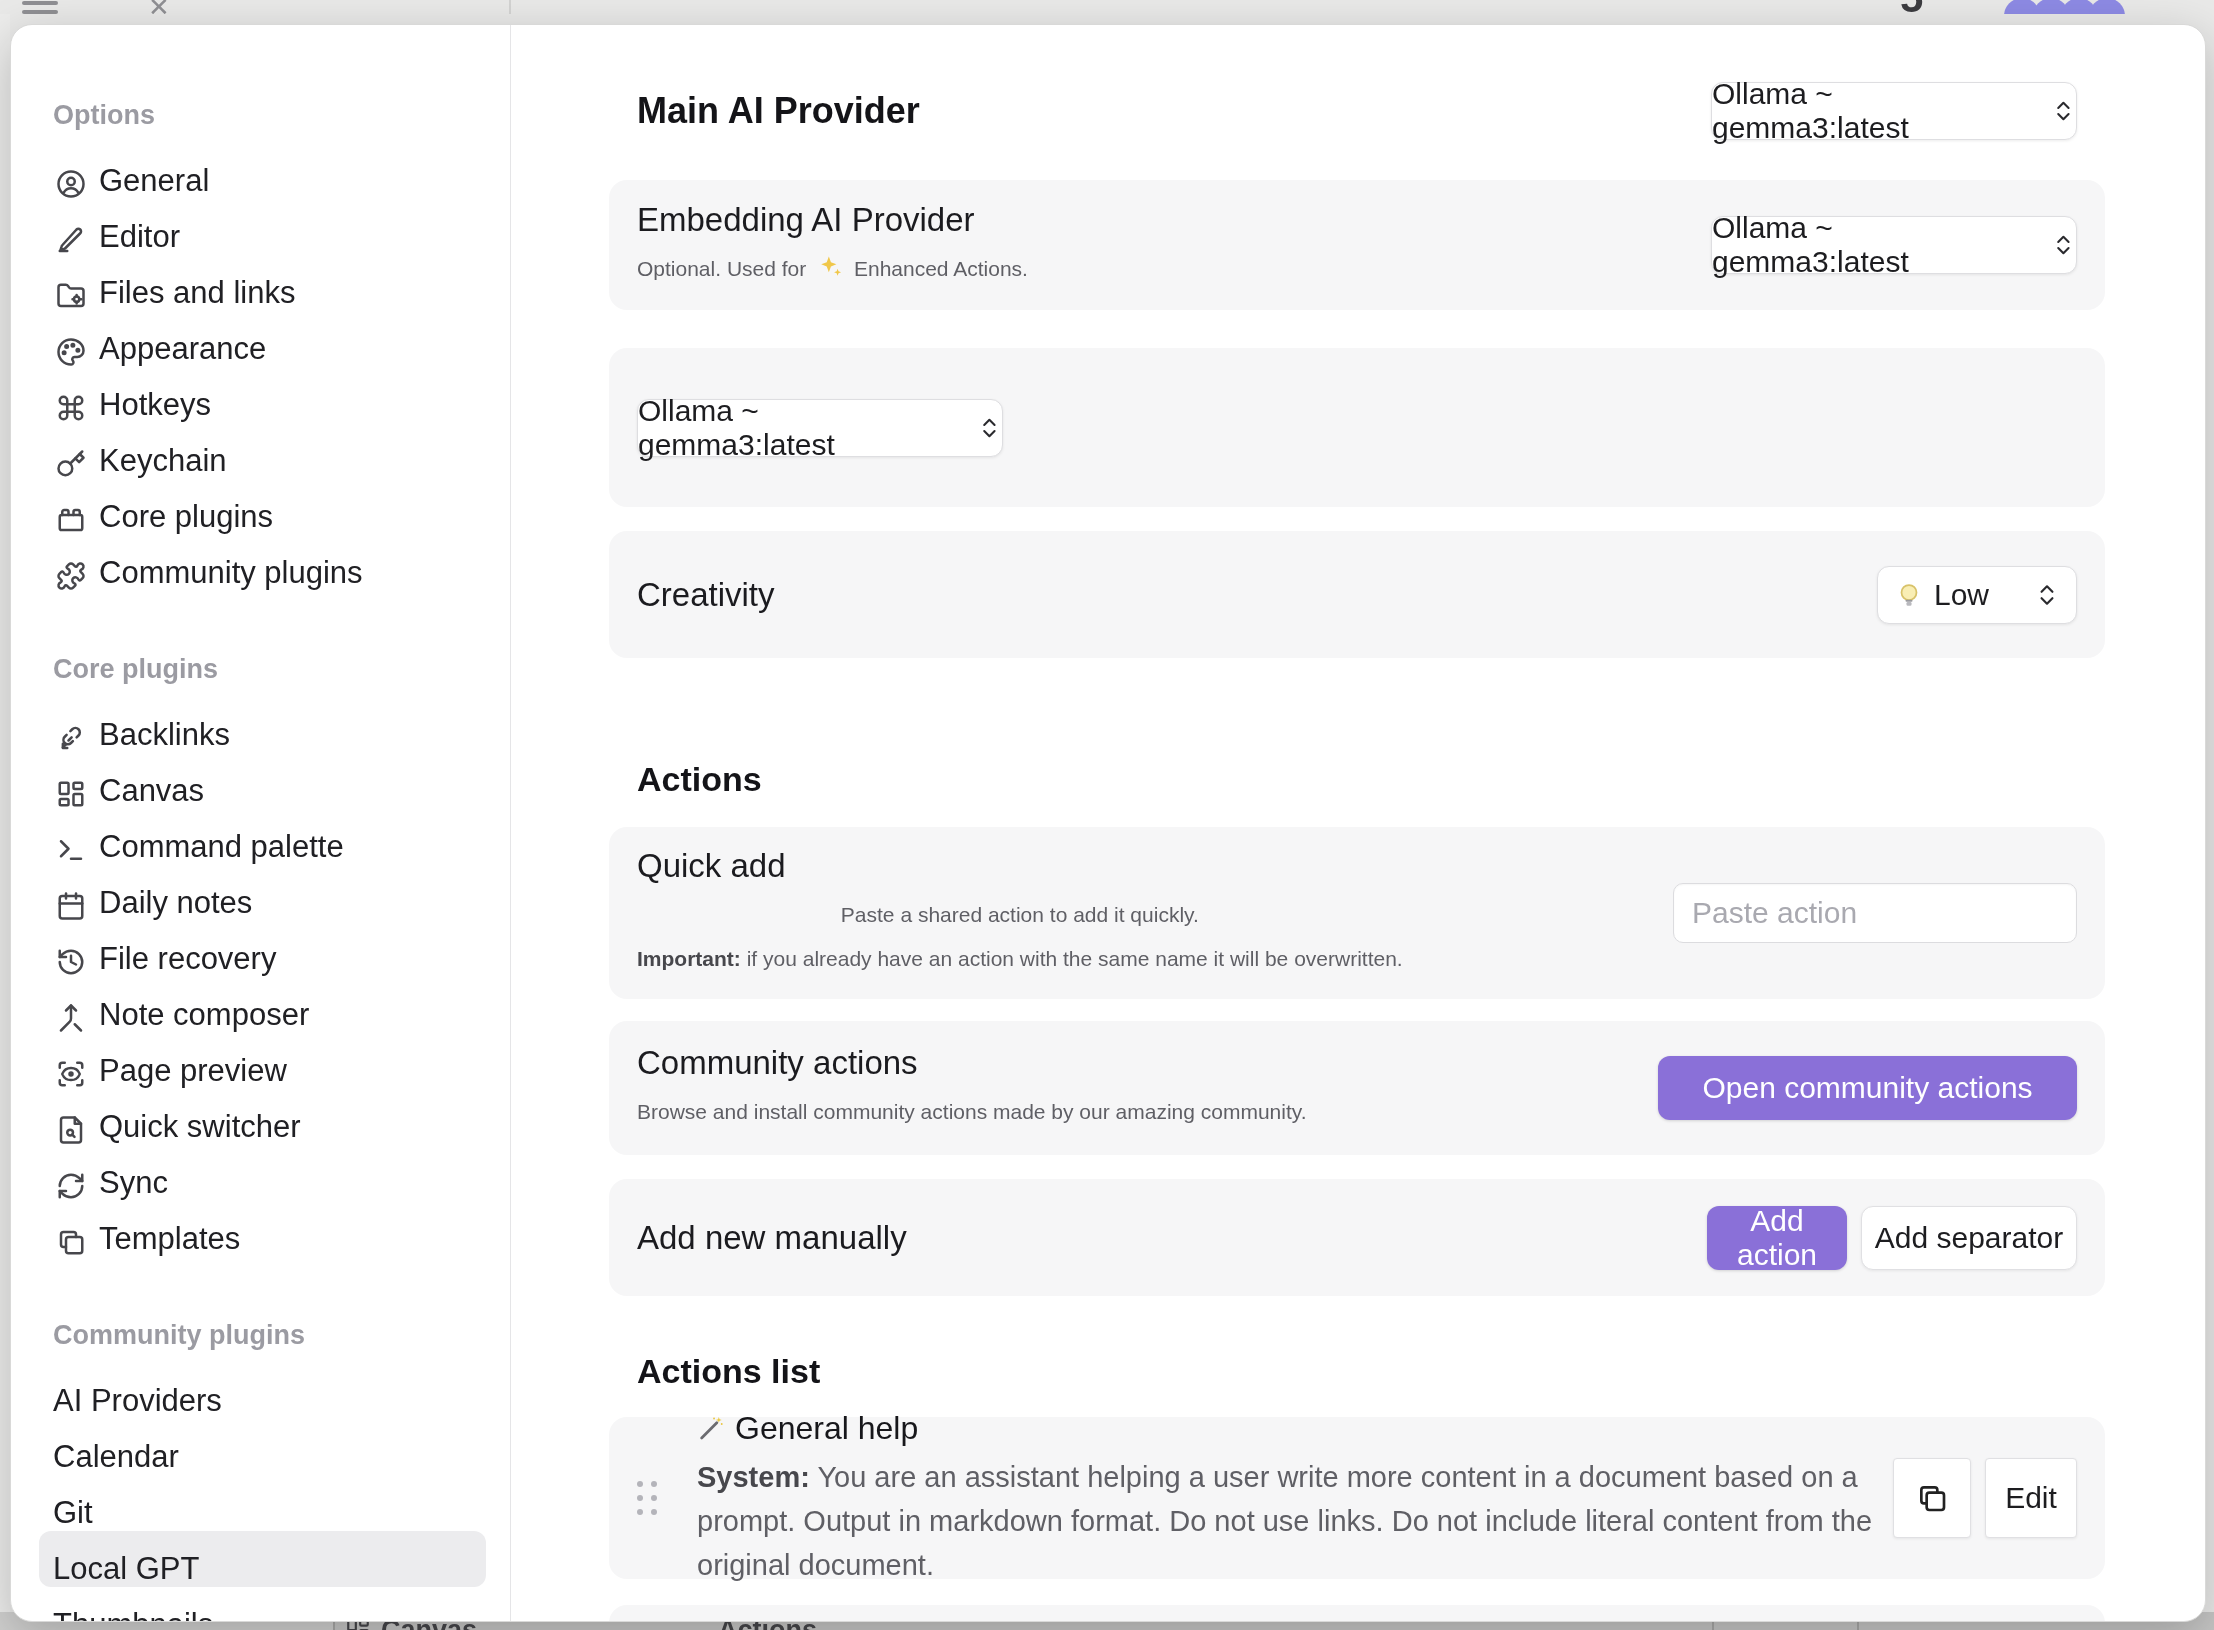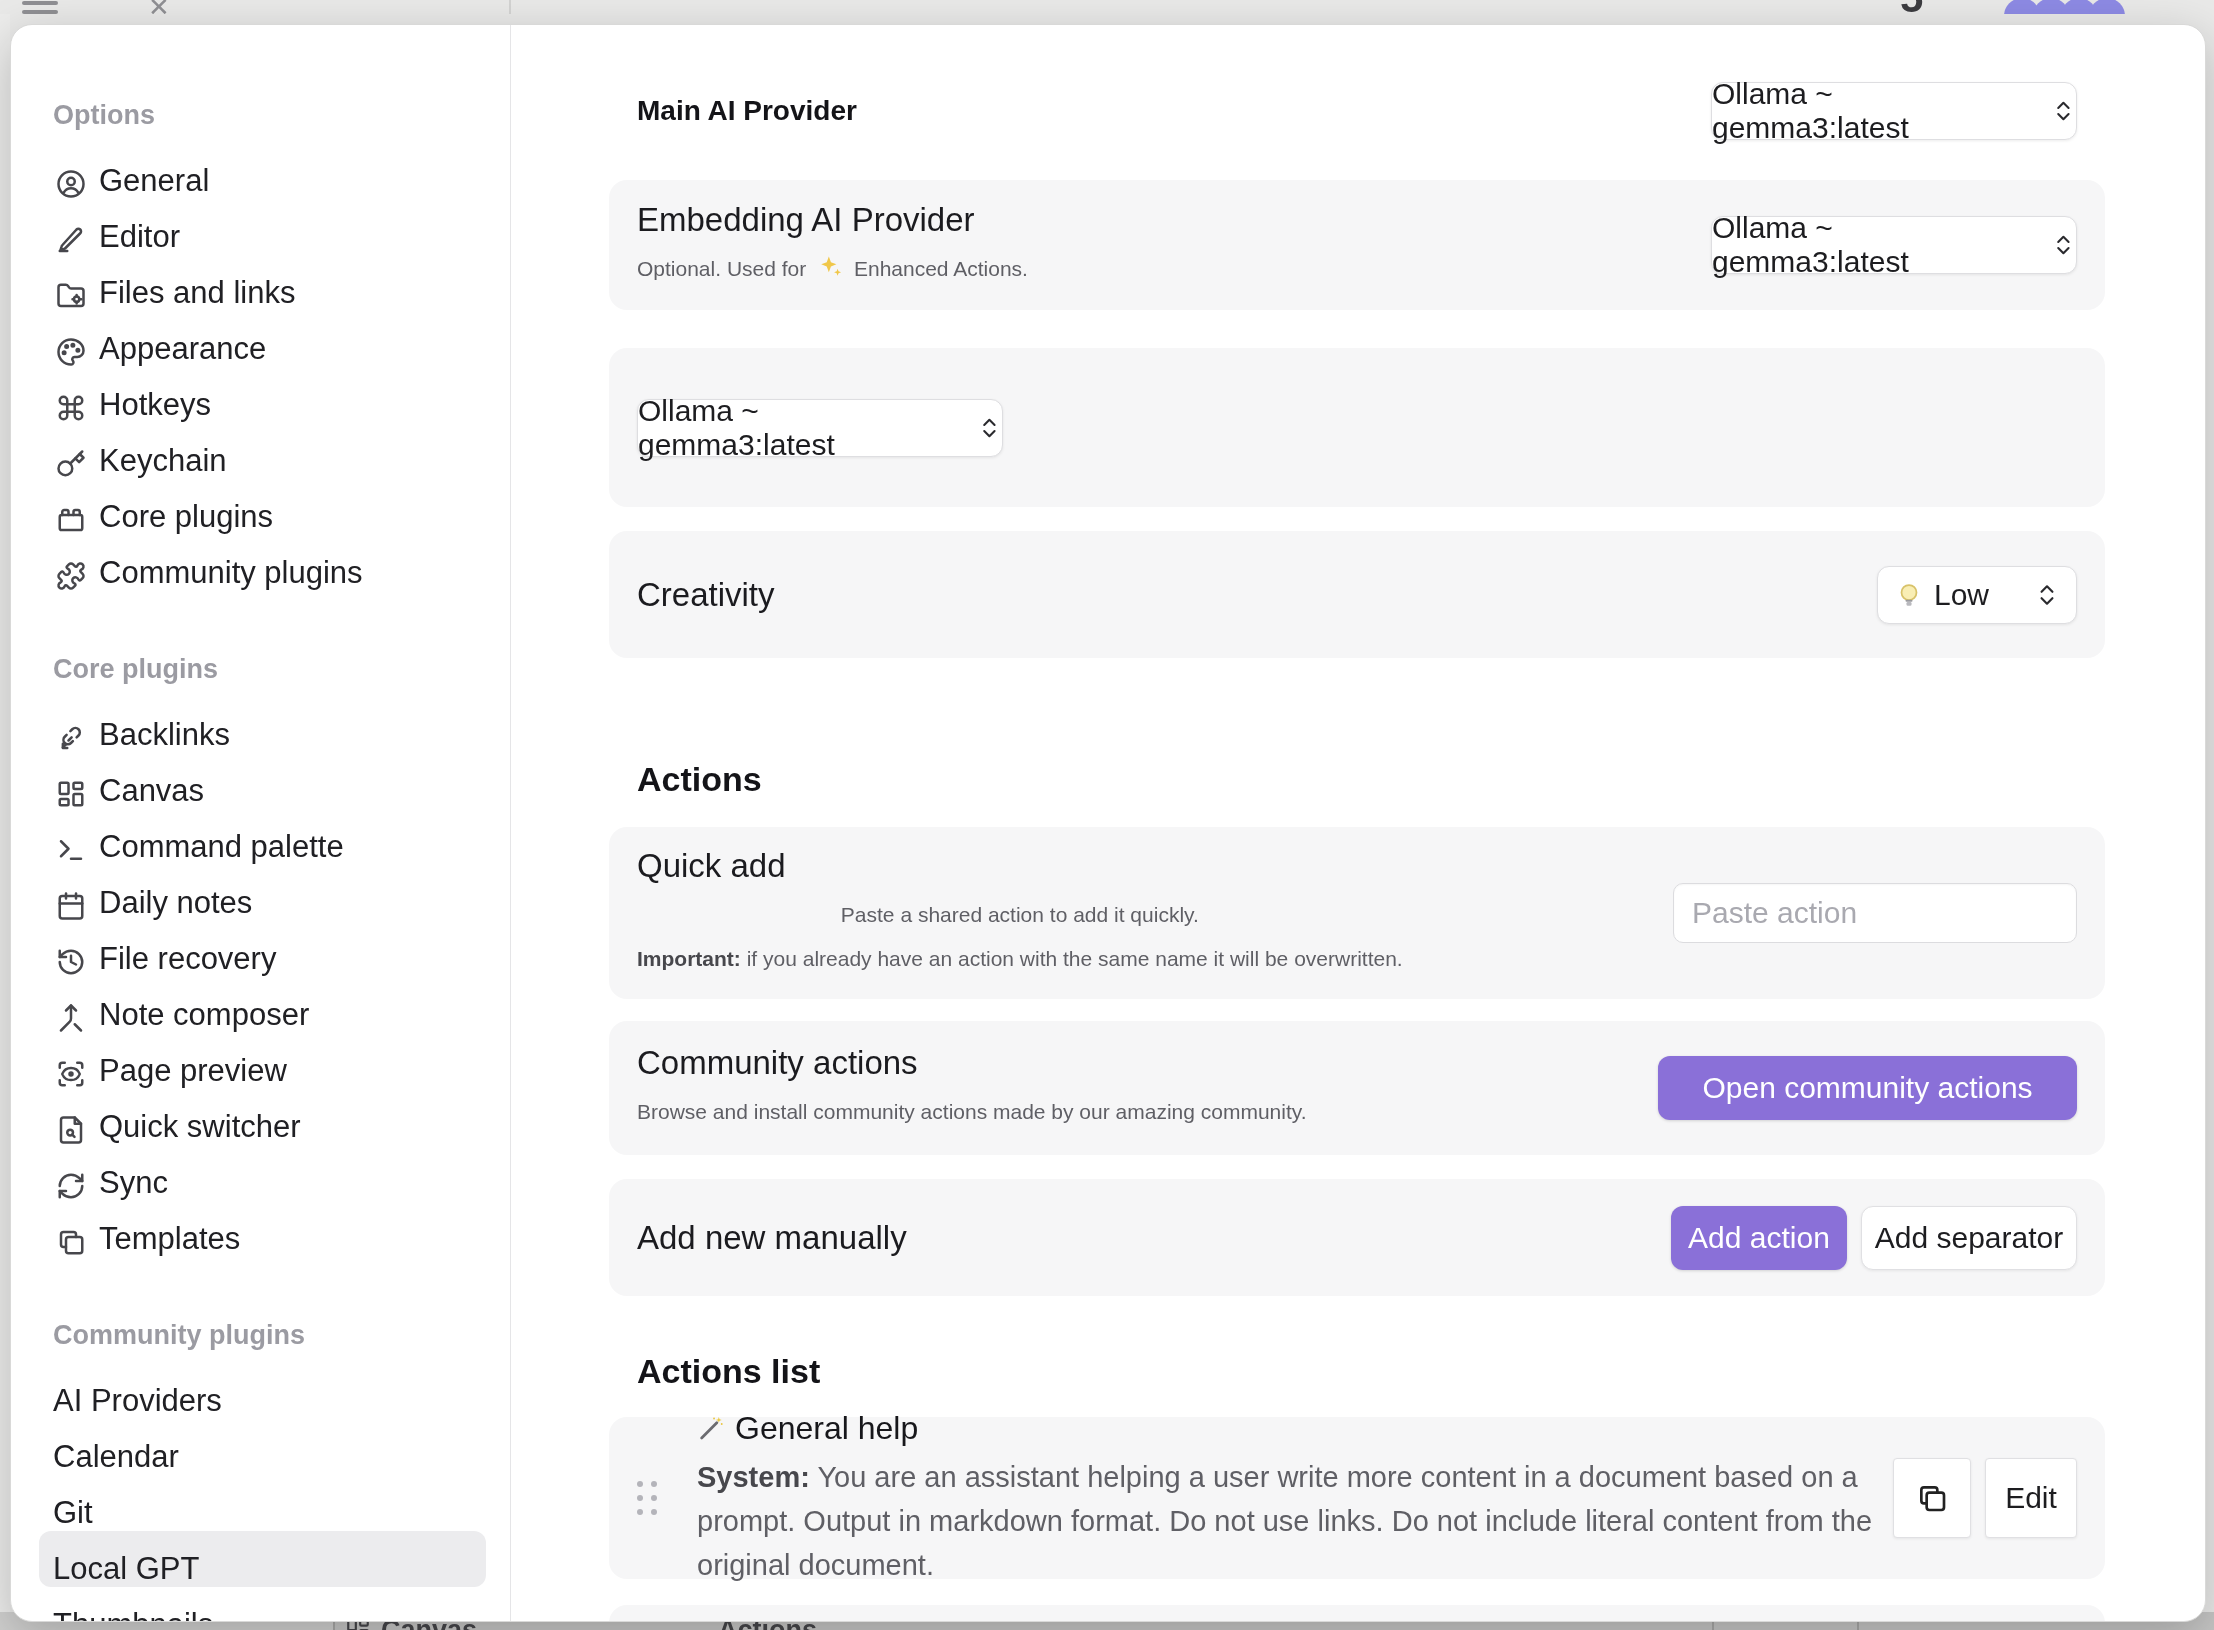--- a/index.html
+++ b/index.html
@@ -36,21 +36,21 @@
   .sb-row svg{flex:0 0 30px;width:30px;height:30px;margin-right:13px;
     fill:none;stroke:#47474c;stroke-width:2;stroke-linecap:round;stroke-linejoin:round;}
   .sb-row .lbl{font-size:31px;color:#202024;}
   .sb-row.plain{padding-left:14px;}
   .sb-row.active{background:#ececee;}
 
   
   .content{flex:1;box-sizing:border-box;padding:0 100px 0 98px;}
   .row-main{margin-top:46px;height:80px;display:flex;align-items:center;
     justify-content:space-between;padding:0 28px;}
-  .t-bold{font-size:28px;font-weight:700;color:#141418;}
+  .t-bold{font-size:36px;font-weight:700;color:#141418;}
   .card{background:#f6f6f7;border-radius:18px;padding:0 28px;display:flex;align-items:center;
     justify-content:space-between;box-sizing:border-box;}
   .card .txt .title{font-size:33px;color:#1b1b1f;line-height:42px;}
   .card .txt .desc{font-size:21px;color:#5f5f65;line-height:44px;margin-top:6px;text-align:center;}
   .desc .b, .b{font-weight:700;color:#47474c;}
   .h-sec{font-size:34px;font-weight:700;color:#141418;padding:0 28px;height:42px;display:flex;align-items:center;}
 
   .select{height:58px;background:#fff;border:1px solid #dedee1;border-radius:12px;
     box-shadow:0 1px 3px rgba(0,0,0,.08);display:flex;align-items:center;justify-content:center;
     gap:12px;font-size:30px;color:#1d1d20;cursor:pointer;box-sizing:border-box;}
@@ -390,21 +390,21 @@
           <div class="desc">Browse and install community actions made by our amazing community.</div>
         </div>
         <button class="btn btn-purple" style="width:419px;height:64px;">Open community actions</button>
       </div>
 
       <div class="card" style="margin-top:24px;height:117px;">
         <div class="txt">
           <div class="title">Add new manually</div>
         </div>
         <div style="display:flex;gap:14px;">
-          <button class="btn btn-purple" style="width:176px;height:64px;">Add action</button>
+          <button class="btn btn-purple" style="width:140px;height:64px;">Add action</button>
           <button class="btn btn-white" style="width:216px;height:64px;">Add separator</button>
         </div>
       </div>
 
       <div class="h-sec" style="margin-top:54px;">Actions list</div>
 
       <div class="card card-item" style="margin-top:25px;height:162px;">
         <div class="item-left">
           <span class="grip">
               <i></i>

